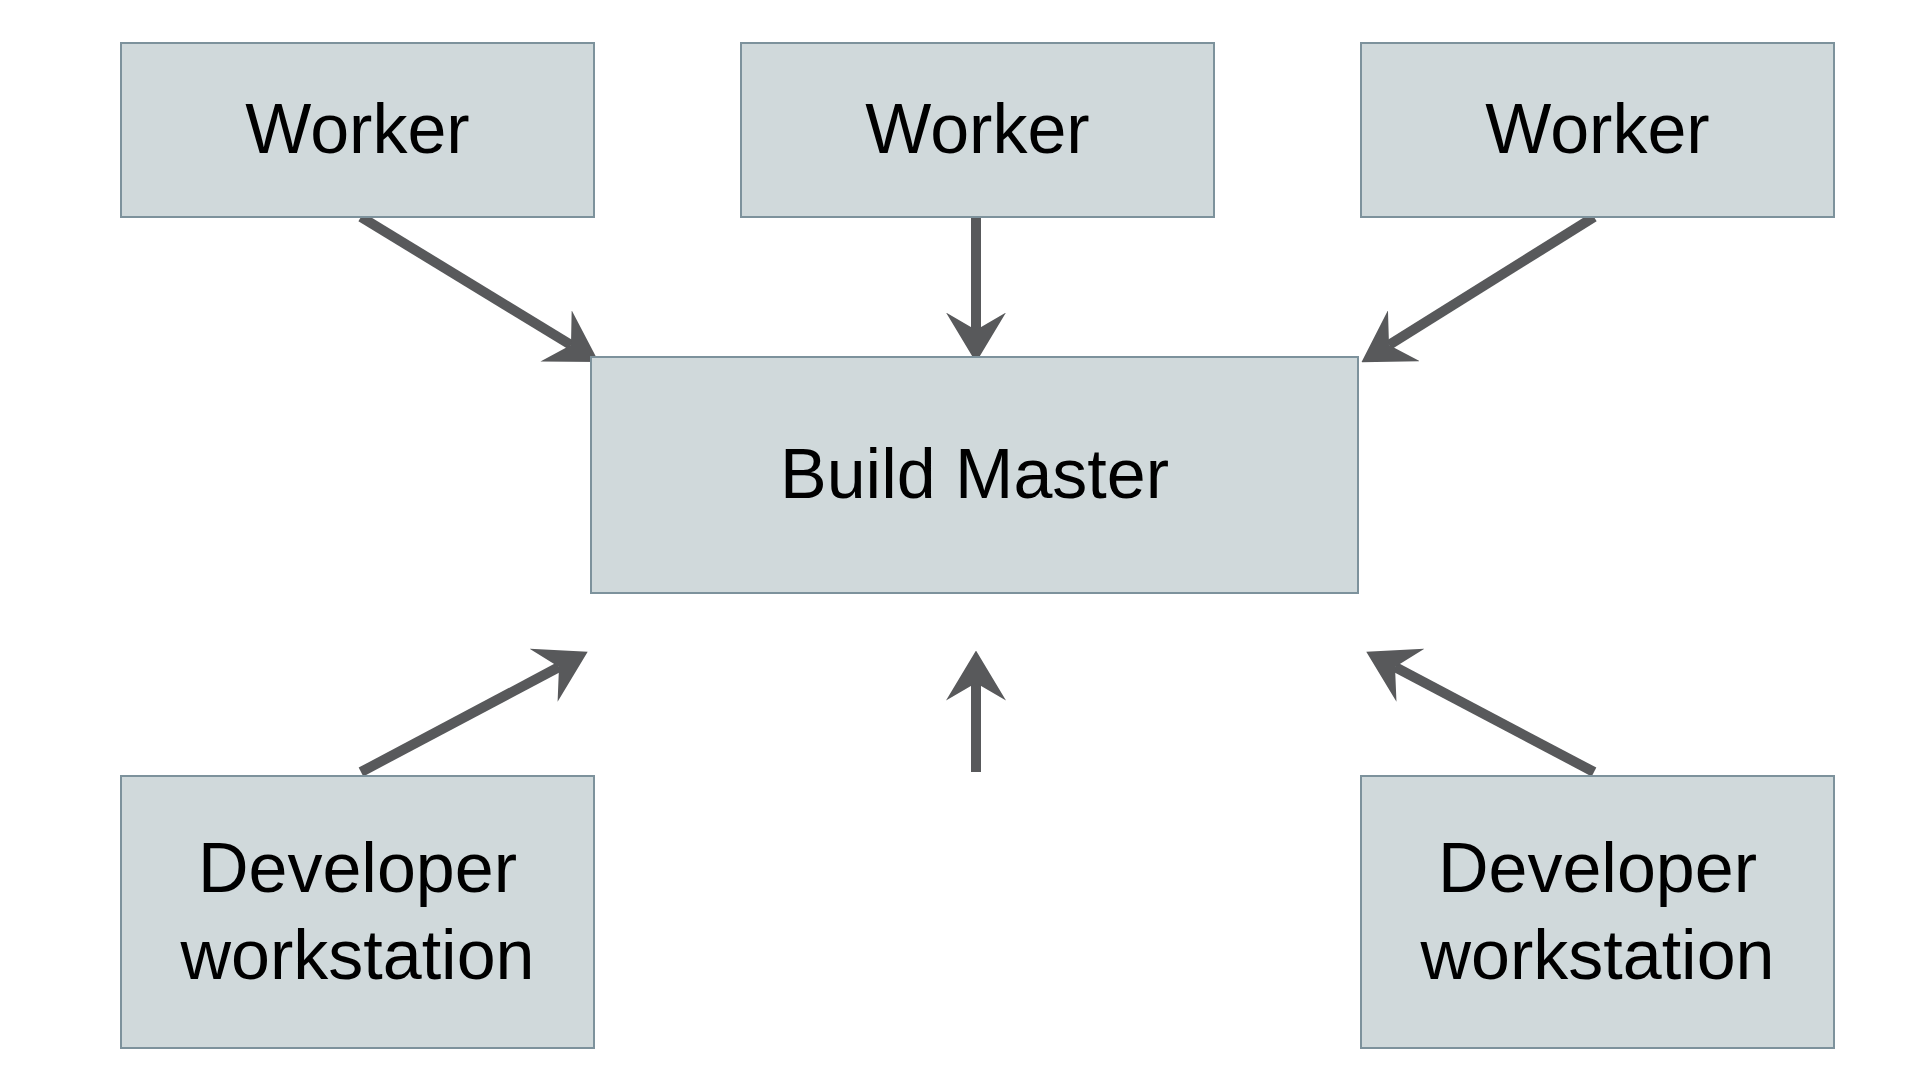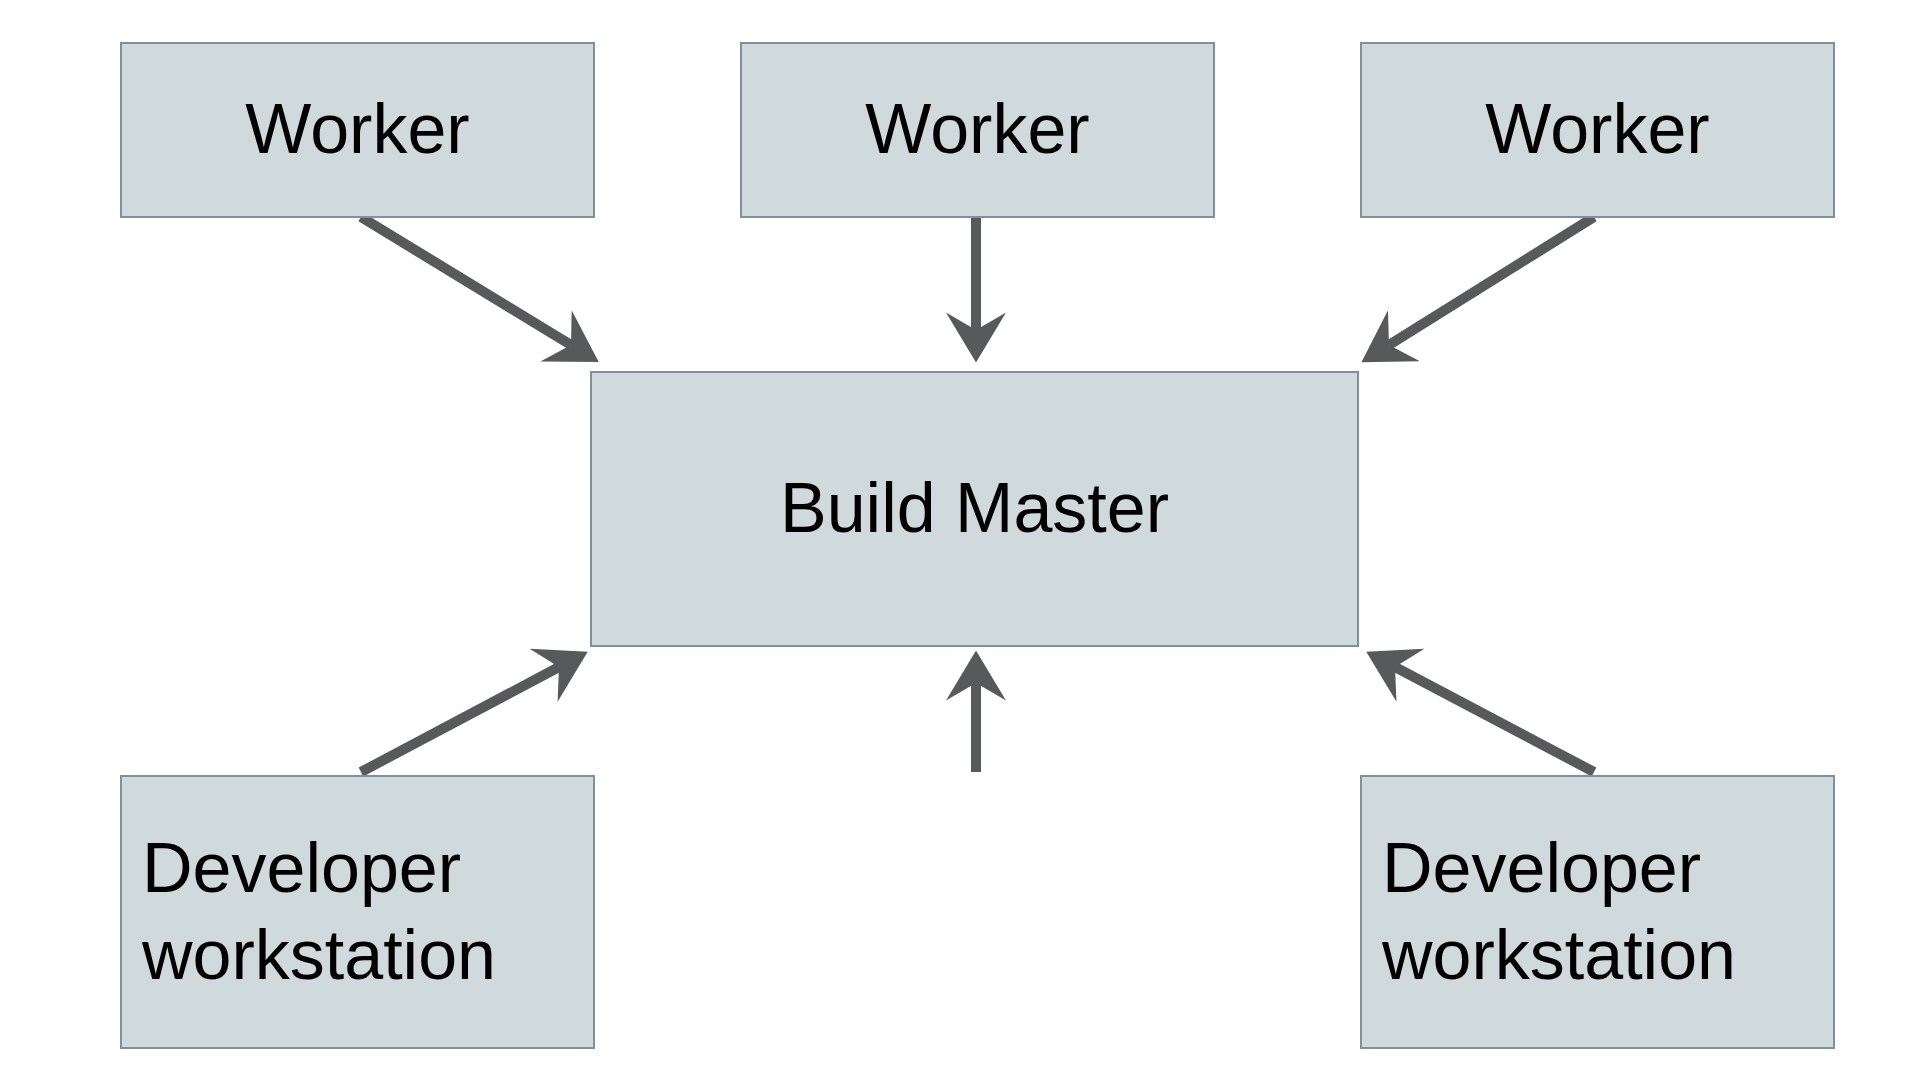--- a/index.html
+++ b/index.html
@@ -31,31 +31,32 @@
     fill: var(--arrow, #58595b);
   }
   .node {
     position: absolute;
     box-sizing: border-box;
     background: var(--node-fill, #d0d9db);
     border: 2.5px solid var(--node-border, #7d929c);
     display: flex;
     align-items: center;
     justify-content: center;
+    text-align: center;
     font-size: 70px;
     line-height: 1.25;
     color: var(--text, #000000);
     padding: 0 20px;
   }
   
   .node.worker-left   { left: 120px;  top: 42px;  width: 475px; height: 176px; }
   .node.worker-center { left: 740px;  top: 42px;  width: 475px; height: 176px; }
   .node.worker-right  { left: 1360px; top: 42px;  width: 475px; height: 176px; }
   
-  .node.build-master  { left: 590px;  top: 371px; width: 769px; height: 276px; }
+  .node.build-master  { left: 590px;  top: 356px; width: 769px; height: 238px; }
   
   .node.dev-left      { left: 120px;  top: 775px; width: 475px; height: 274px; }
   .node.ci-server     { left: 740px;  top: 775px; width: 475px; height: 274px; }
   .node.dev-right     { left: 1360px; top: 775px; width: 475px; height: 274px; }
 </style>
 </head>
 <body>
 
 <div class="canvas">
 

